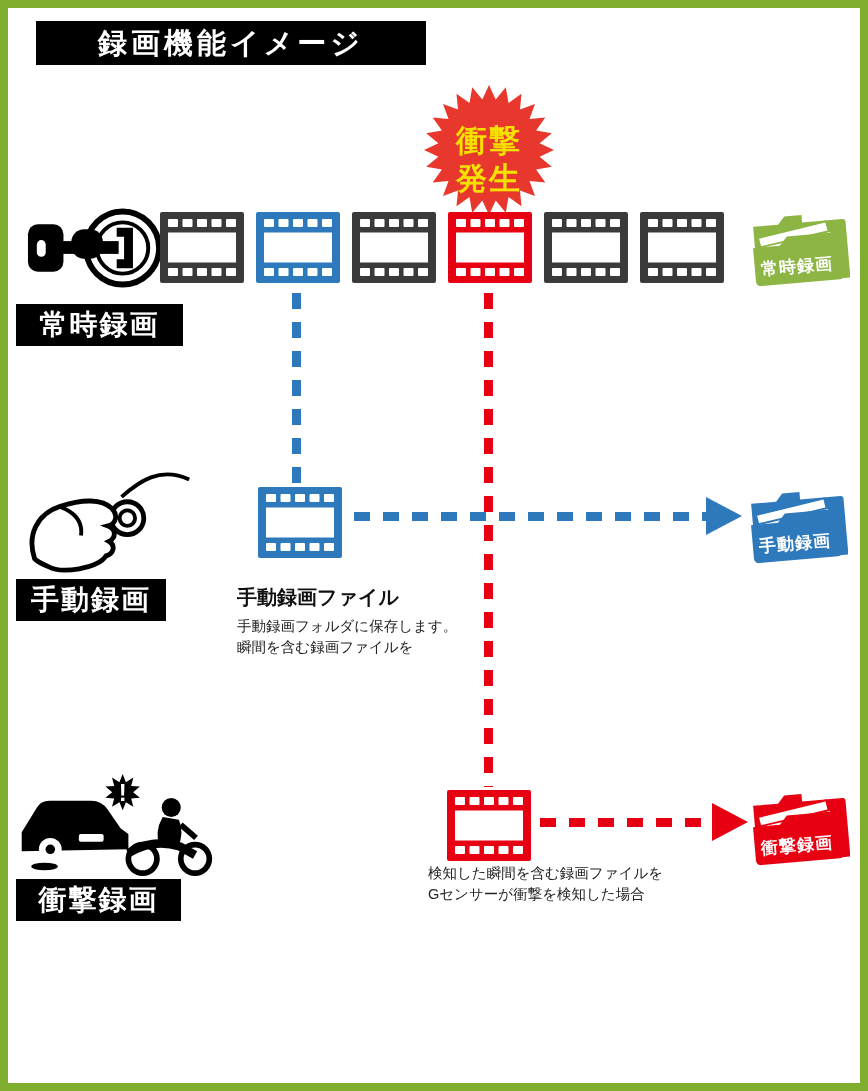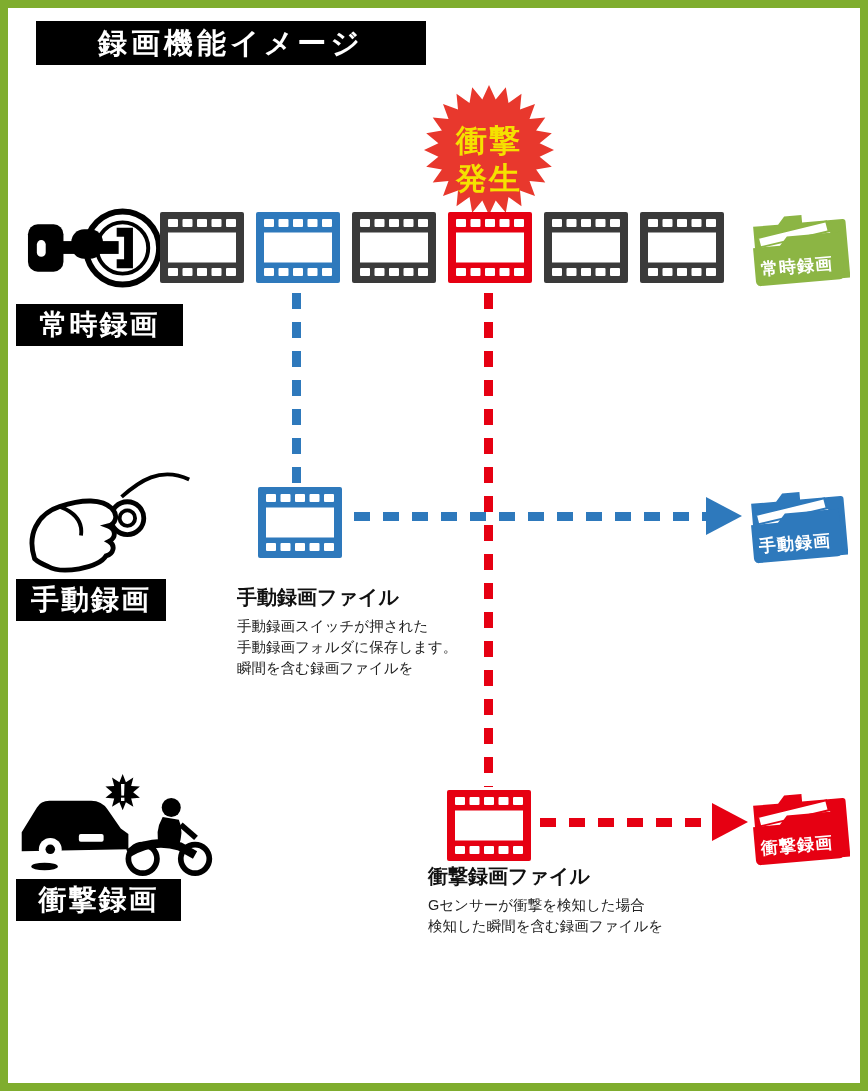--- a/index.html
+++ b/index.html
@@ -227,21 +227,20 @@
         <path d="M10 46 h28 l8 -9 h56 v44 a5 5 0 0 1 -5 5 H15 a5 5 0 0 1 -5 -5 z" fill="currentColor"></path>
       </g>
     </svg>
     <div class="folder-label">手動録画</div>
   </div>
 
   <div class="tag tag-manual">手動録画</div>
 
   <div class="file-note note-manual">
     <div class="note-title">手動録画ファイル</div>
-    <div class="note-line">手動録画スイッチが押された</div>
     <div class="note-line">手動録画フォルダに保存します。</div>
     <div class="note-line">瞬間を含む録画ファイルを</div>
   </div>
 
   <svg class="icon-abs" style="left:16px;top:770px" width="200" height="112" viewBox="0 0 210 115">
     <polygon fill="#000" points="112.0,3.0 115.4,11.5 123.2,6.6 120.9,15.5 130.1,16.1 123.0,22.0 130.1,27.9 120.9,28.5 123.2,37.4 115.4,32.5 112.0,41.0 108.6,32.5 100.8,37.4 103.1,28.5 93.9,27.9 101.0,22.0 93.9,16.1 103.1,15.5 100.8,6.6 108.6,11.5"></polygon>
     <text x="112" y="31" font-size="25" font-weight="bold" fill="#fff" text-anchor="middle">!</text>
     <path d="M6 84 V64 L22 38 q4 -7 13 -7 h44 q11 0 17 9 l14 20 8 6 v16 z" fill="#000"></path>
     <circle cx="36" cy="82" r="12" fill="#fff"></circle>
     <circle cx="36" cy="82" r="5" fill="#000"></circle>
@@ -281,17 +280,16 @@
         <polygon points="16,46 92,35 93,44 17,55" fill="#fff" stroke="currentColor" stroke-width="2"></polygon>
         <path d="M10 46 h28 l8 -9 h56 v44 a5 5 0 0 1 -5 5 H15 a5 5 0 0 1 -5 -5 z" fill="currentColor"></path>
       </g>
     </svg>
     <div class="folder-label">衝撃録画</div>
   </div>
 
   <div class="tag tag-impact">衝撃録画</div>
 
   <div class="file-note note-impact">
-    <div class="note-title">衝撃録画ファイル</div>
+    <div class="note-line">検知した瞬間を含む録画ファイルを</div>
     <div class="note-line">Gセンサーが衝撃を検知した場合</div>
-    <div class="note-line">検知した瞬間を含む録画ファイルを</div>
   </div>
 </div>
 
 </body></html>

